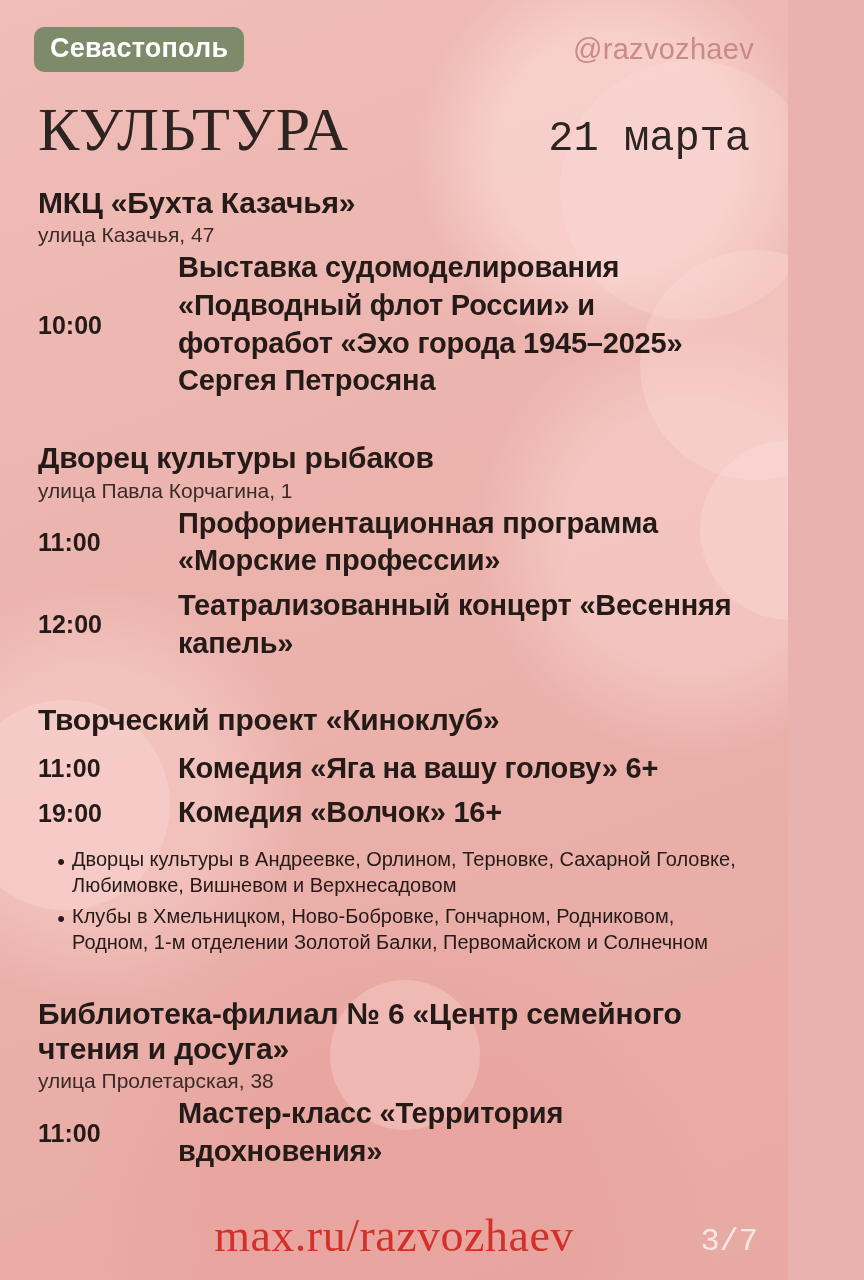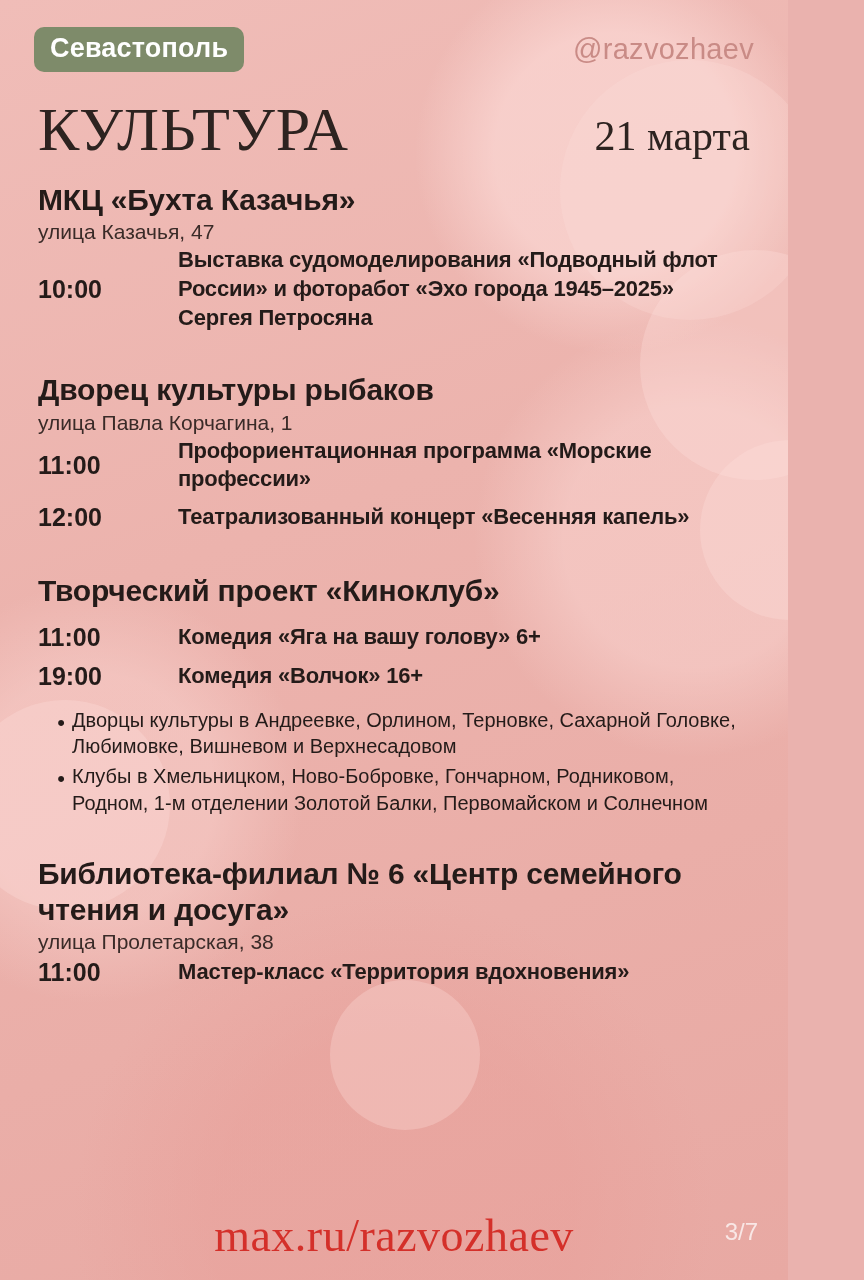--- a/index.html
+++ b/index.html
@@ -78,21 +78,21 @@
     padding: 0 4px;
   }
   .main-title {
     font-family: "Liberation Serif", serif;
     font-size: 62px;
     color: #2d2320;
     letter-spacing: 1px;
     line-height: 1;
   }
   .date {
-    font-family: Liberation Serif, serif;
+    font-family: Liberation Mono, monospace;
     font-size: 42px;
     color: #2d2320;
   }
 
   .sections {
     margin-top: 22px;
     padding: 0 4px;
   }
   .venue {
     margin-bottom: 6px;
@@ -118,21 +118,21 @@
   }
   .event-time {
     flex: 0 0 140px;
     font-size: 25px;
     font-weight: bold;
     color: #241b19;
     line-height: 1.30;
   }
   .event-desc {
     flex: 1 1 auto;
-    font-size: 22px;
+    font-size: 29px;
     font-weight: bold;
     color: #241b19;
     line-height: 1.30;
     letter-spacing: -0.2px;
   }
   .gap-l { margin-top: 40px; }
 
   .bullets {
     margin-top: 14px;
     padding-left: 12px;
@@ -170,24 +170,24 @@
   }
   .footer-link {
     font-family: "Liberation Serif", serif;
     font-size: 46px;
     color: #d4302a;
     letter-spacing: 0.5px;
   }
   .page-num {
     position: absolute;
     right: 30px;
-    bottom: 34px;
-    font-size: 24px;
+    bottom: 20px;
+    font-size: 32px;
     color: rgba(255,255,255,0.72);
-    font-family: Liberation Sans, sans-serif;
+    font-family: Liberation Mono, monospace;
   }
 </style>
 </head>
 <body>
 
 <div class="poster">
   <div class="flower f1"></div>
   <div class="flower f2"></div>
   <div class="flower f3"></div>
   <div class="flower f4"></div>

